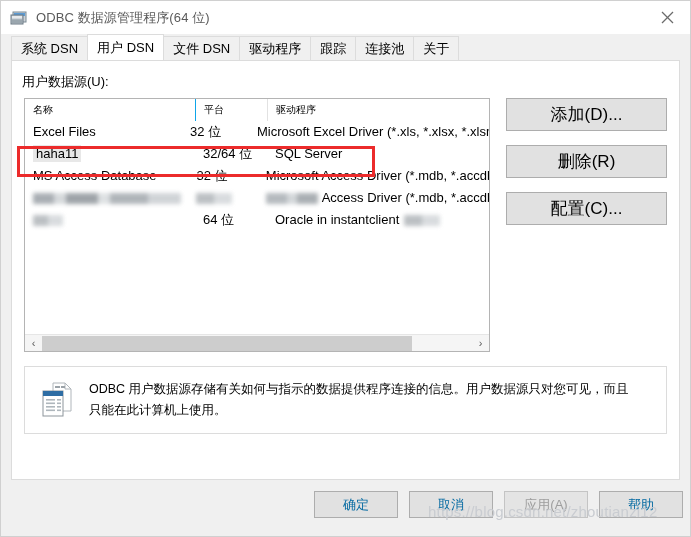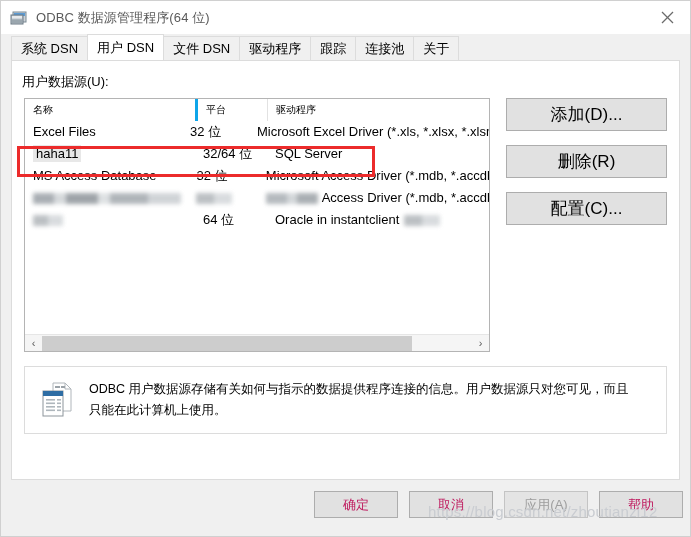--- a/index.html
+++ b/index.html
@@ -135,21 +135,21 @@
   }
   .list-head .col {
     box-sizing: border-box;
     padding-left: 8px;
     height: 22px;
     line-height: 22px;
     white-space: nowrap;
     overflow: hidden;
   }
   .col-name { width: 170px; }
-  .col-plat { width: 72px; border-left: 3px solid #0ea5e9; }
+  .col-plat { width: 72px; border-left: 1px solid #0ea5e9; }
   .col-drv  { flex: 1 1 auto; border-left: 1px solid #e2e2e2; }
 
   .rows { position: relative; }
   .row {
     display: flex;
     height: 22px;
     align-items: center;
     font-size: 13px;
     white-space: nowrap;
   }
@@ -282,21 +282,21 @@
     position: absolute;
     top: 11px;
     width: 84px;
     height: 27px;
     line-height: 25px;
     text-align: center;
     font-size: 13px;
     background: #e1e1e1;
     border: 1px solid #adadad;
     box-sizing: border-box;
-    color: #be185d;
+    color: #0369a1;
     padding: 0;
     white-space: nowrap;
   }
   .bottom-btn.disabled {
     color: #9d9d9d;
     background: #e4e4e4;
     border-color: #c4c4c4;
   }
   #b-ok { left: 313px; }
   #b-cancel { left: 408px; }

